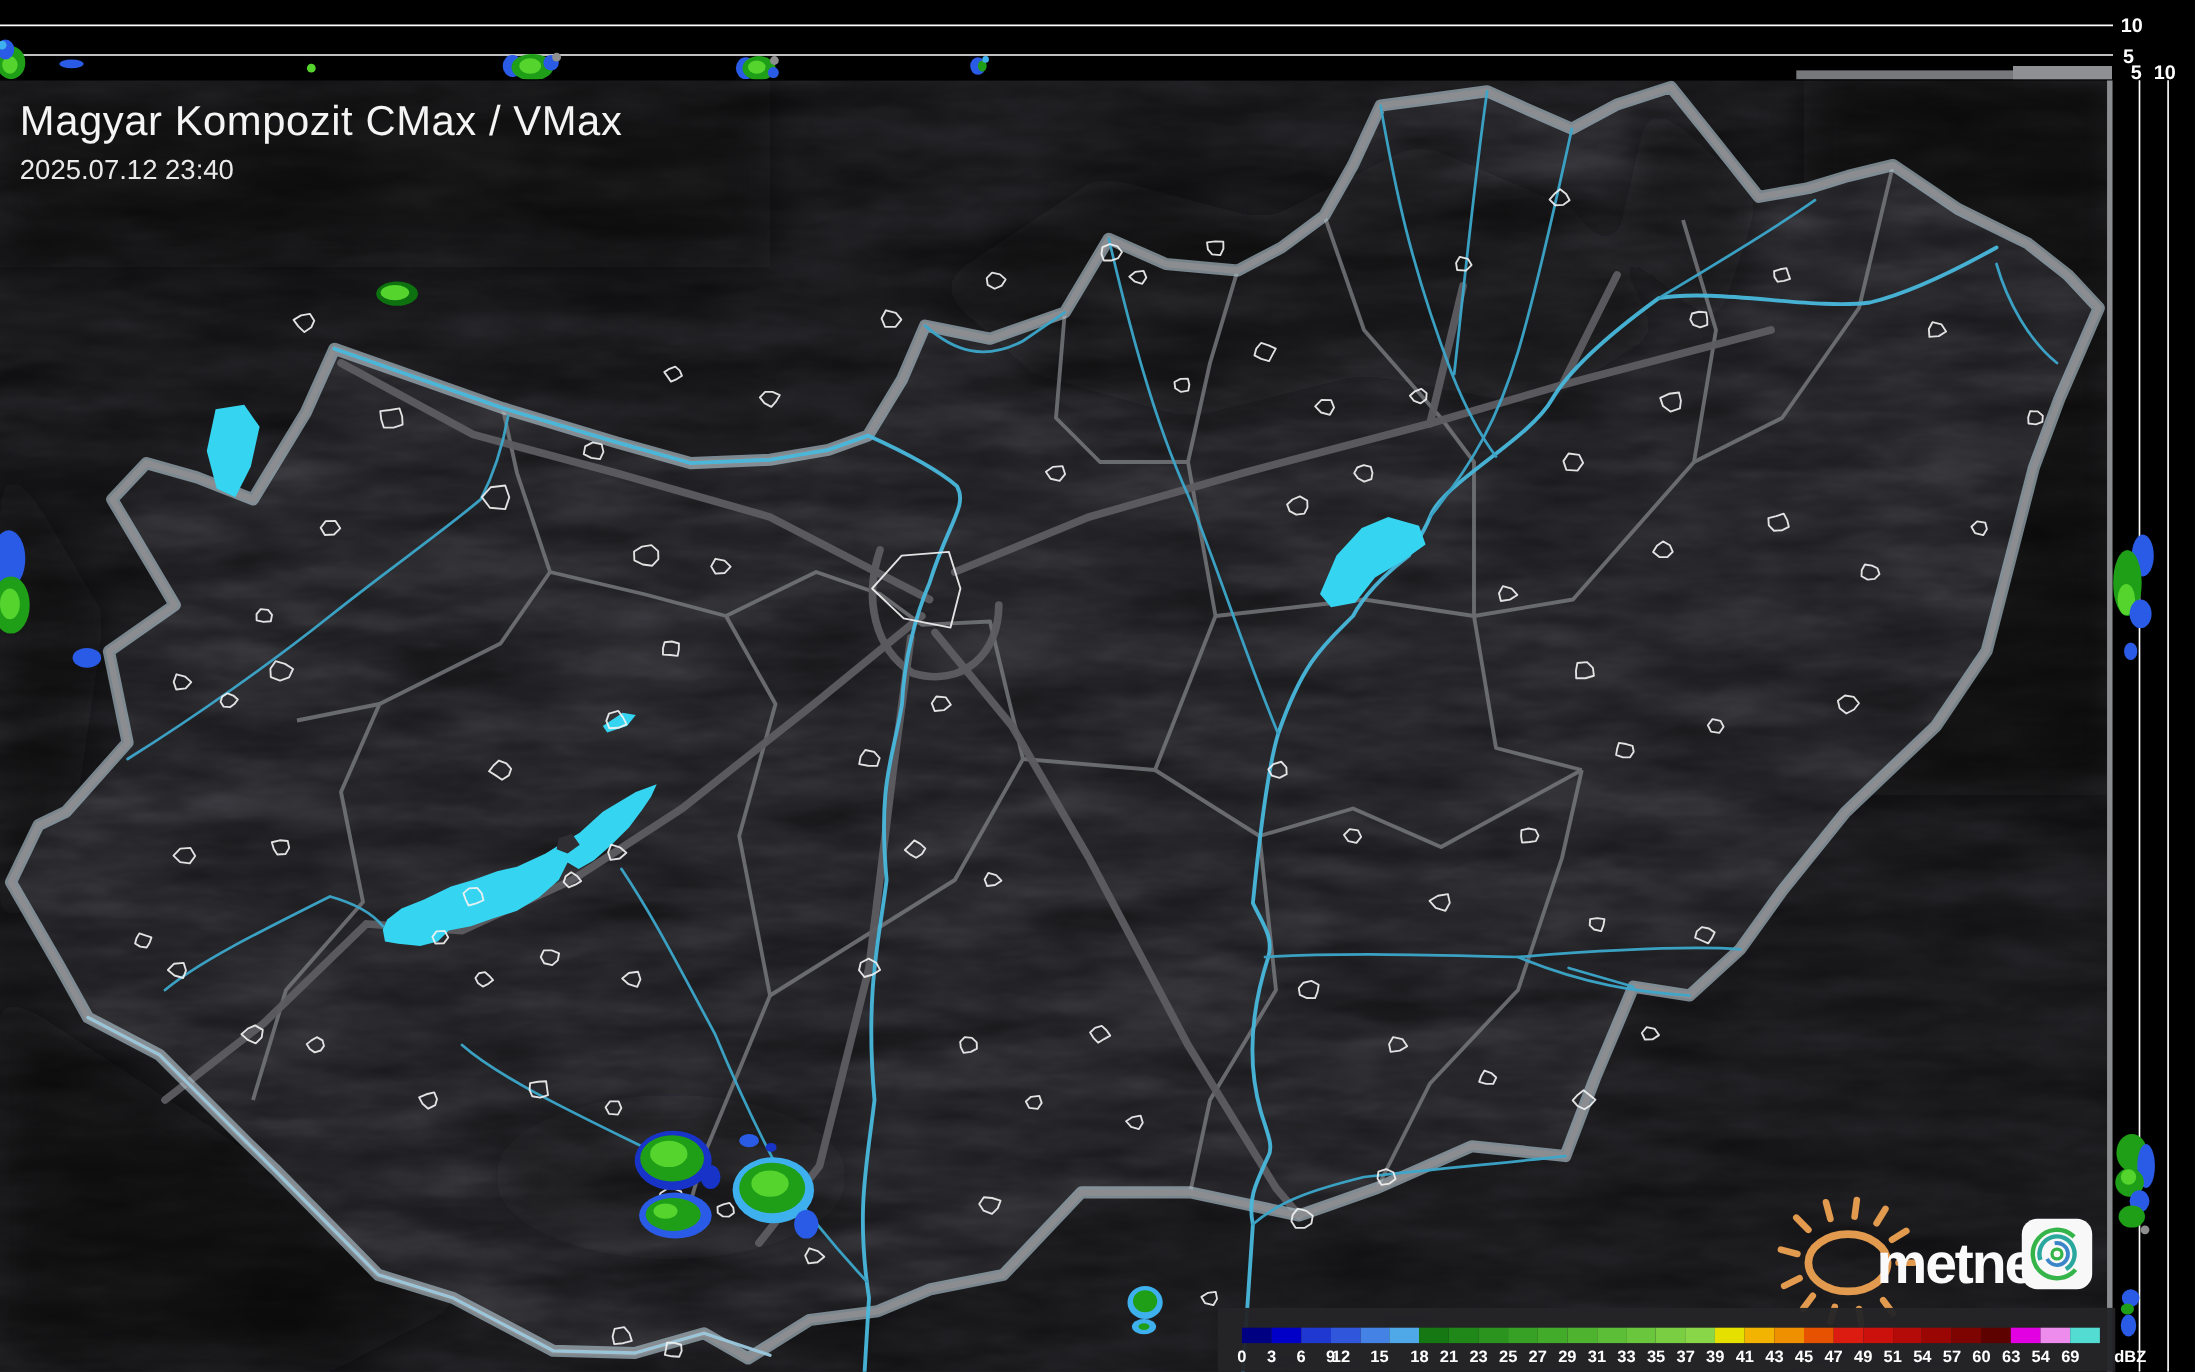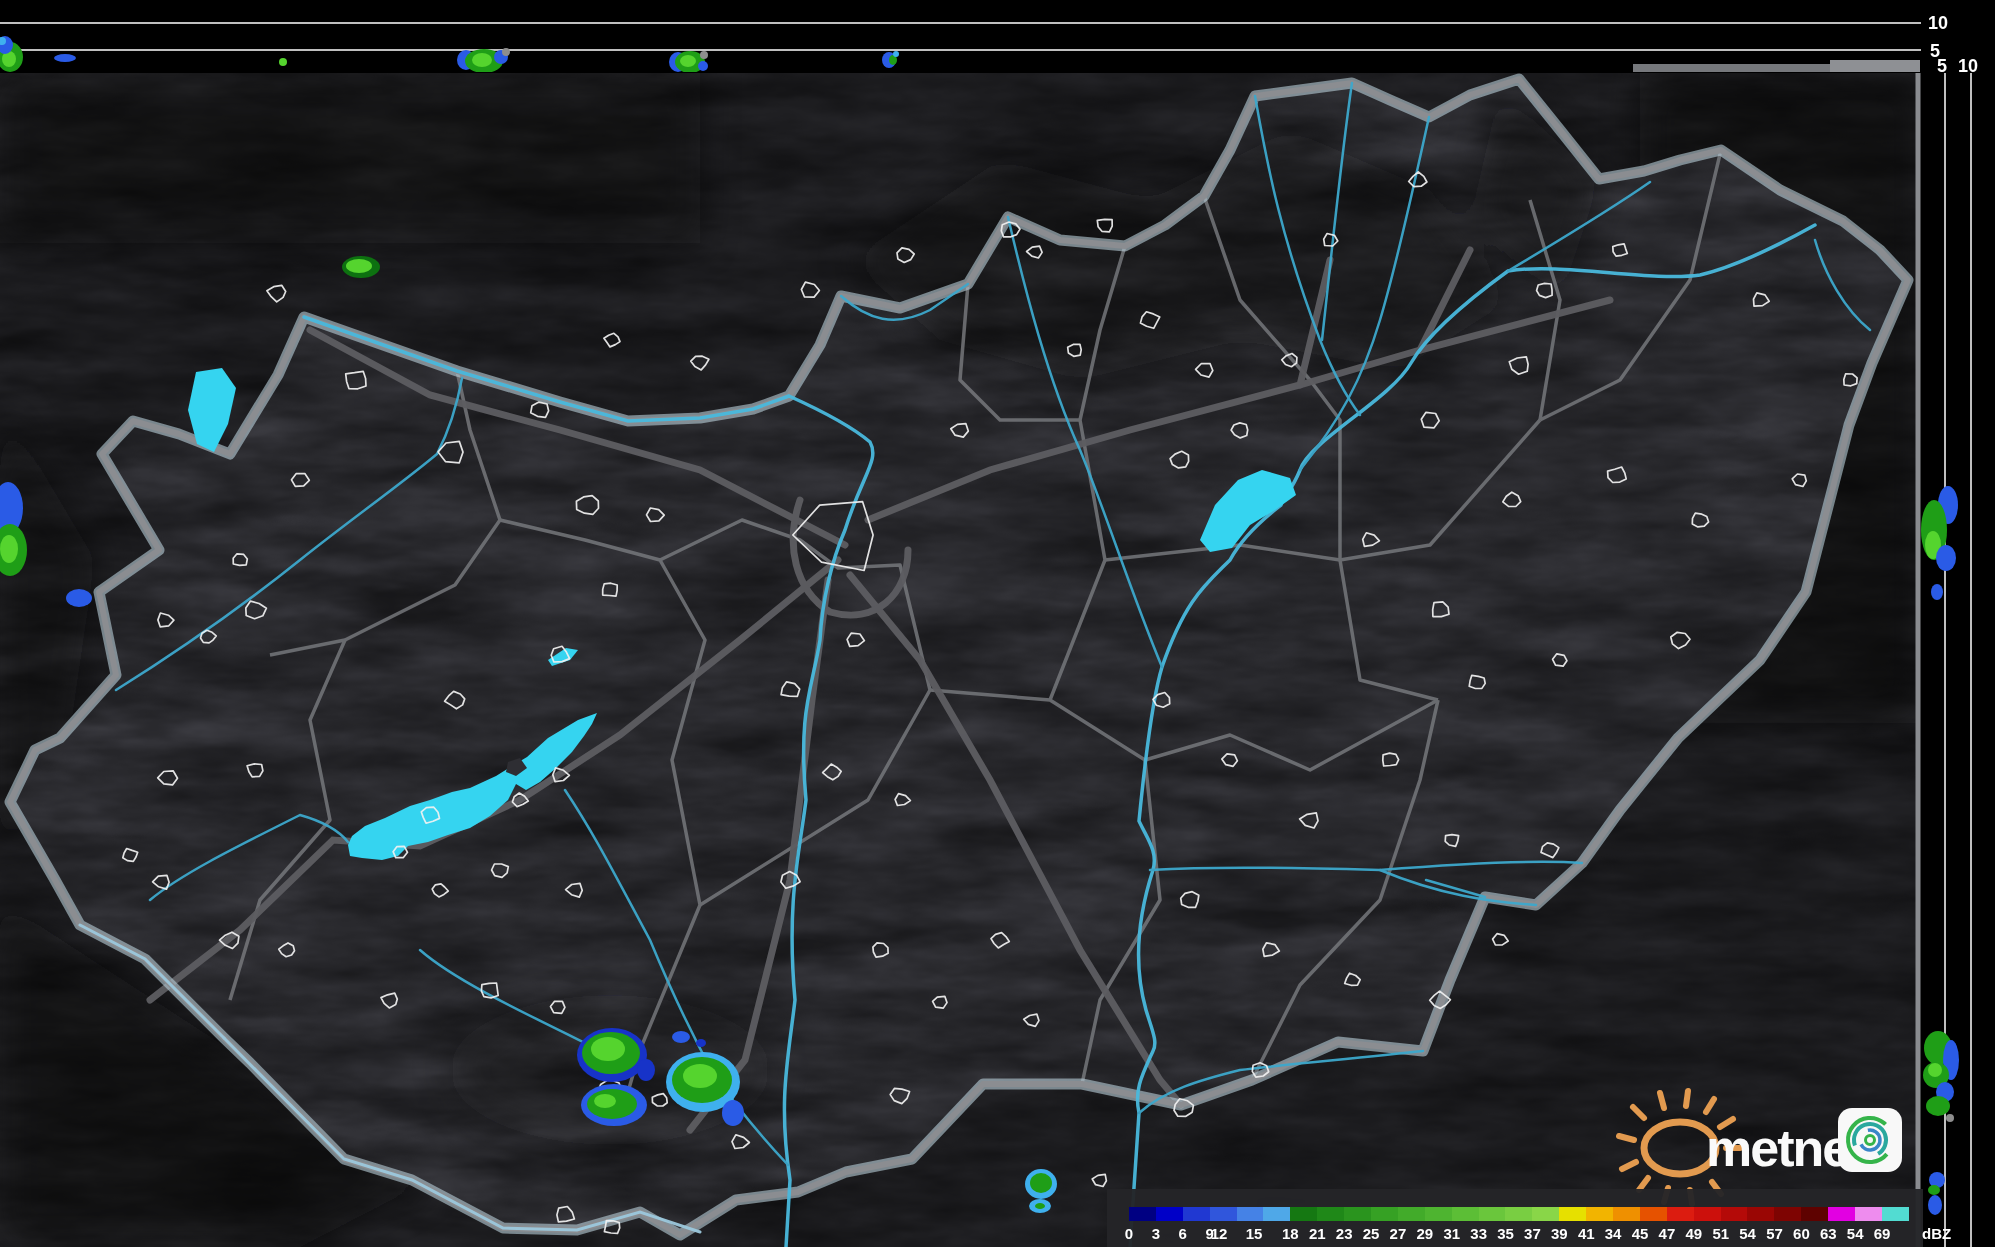--- a/index.html
+++ b/index.html
@@ -332,20 +332,22 @@
         <ellipse cx="1938" cy="1106" rx="12" ry="10" fill="#1f9e17"></ellipse>
         <ellipse cx="1950" cy="1118" rx="4" ry="4" fill="#8e8e8e"></ellipse>
         <ellipse cx="1937" cy="1180" rx="8" ry="8" fill="#2a5be6"></ellipse>
         <ellipse cx="1934" cy="1190" rx="6" ry="5" fill="#1f9e17"></ellipse>
         <ellipse cx="1935" cy="1205" rx="7" ry="10" fill="#2a5be6"></ellipse>
       </g>
   </g>
 </svg>
 
 <div id="title-block" class="overlay">
+  <div id="map-title">Magyar Kompozit CMax / VMax</div>
+  <div id="map-timestamp">2025.07.12 23:40</div>
 </div>
 
 <div id="lbl-top-10" class="corner-label">10</div>
 <div id="lbl-top-5" class="corner-label">5</div>
 <div id="lbl-right-5" class="corner-label">5</div>
 <div id="lbl-right-10" class="corner-label">10</div>
 
 <div id="legend-box">
   <div id="legend-bar">
       <div class="legend-seg" style="width: 26.8966px; background: rgb(0, 0, 130);"></div>
@@ -390,21 +392,21 @@
       <span class="legend-label" style="left: 237.172px;">23</span>
       <span class="legend-label" style="left: 264.069px;">25</span>
       <span class="legend-label" style="left: 290.966px;">27</span>
       <span class="legend-label" style="left: 317.862px;">29</span>
       <span class="legend-label" style="left: 344.759px;">31</span>
       <span class="legend-label" style="left: 371.655px; text-align: right;">33</span>
       <span class="legend-label" style="left: 398.552px;">35</span>
       <span class="legend-label" style="left: 425.448px;">37</span>
       <span class="legend-label" style="left: 452.345px;">39</span>
       <span class="legend-label" style="left: 479.241px;">41</span>
-      <span class="legend-label" style="left: 506.138px;">34</span>
+      <span class="legend-label" style="left: 506.138px;">43</span>
       <span class="legend-label" style="left: 533.034px;">45</span>
       <span class="legend-label" style="left: 559.931px;">47</span>
       <span class="legend-label" style="left: 586.828px;">49</span>
       <span class="legend-label" style="left: 613.724px;">51</span>
       <span class="legend-label" style="left: 640.621px;">54</span>
       <span class="legend-label" style="left: 667.517px;">57</span>
       <span class="legend-label" style="left: 694.414px;">60</span>
       <span class="legend-label" style="left: 721.31px;">63</span>
       <span class="legend-label" style="left: 748.207px;">54</span>
       <span class="legend-label" style="left: 775.103px;">69</span>

